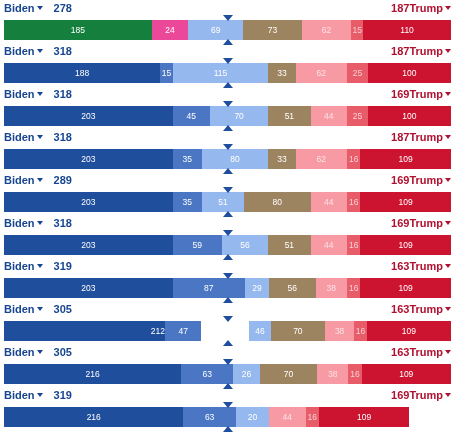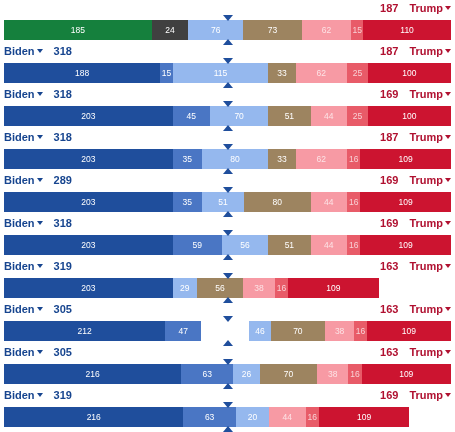--- a/index.html
+++ b/index.html
@@ -37,21 +37,21 @@
     top: 1px;
     font-size: 11px;
     font-weight: bold;
     line-height: 14px;
     white-space: nowrap;
   }
   .lbl-left { left: 4px; color: #17458f; }
   .lbl-left .name { letter-spacing: 0px; }
   .lbl-left .total { margin-left: 11px; color: #17458f; }
   .lbl-right { right: 4px; color: #b01030; text-align: right; }
-  .lbl-right .total { margin-right: 11px; color: #b01030; }
+  .lbl-right .total { color: #b01030; }
   .caret {
     display: inline-block;
     width: 0; height: 0;
     border-left: 3.2px solid transparent;
     border-right: 3.2px solid transparent;
     border-top: 4px solid currentColor;
     vertical-align: 2px;
     margin-left: 2px;
   }
   .bar-wrap {
@@ -96,32 +96,33 @@
     border-bottom: 6px solid #1f4e9c;
   }
   .marker-holder { position: absolute; left: 4px; top: 3px; width: 447px; height: 20px; pointer-events: none; }
 </style>
 </head>
 <body>
 
 <div id="board">
     <div class="row">
       <div class="row-header">
+        <div class="lbl lbl-left"><span class="name">Biden</span><span class="caret"></span><span class="total">278</span></div>
         <div class="lbl lbl-right"><span class="total">187</span><span>Trump</span><span class="caret"></span></div>
       </div>
       <div class="bar-wrap">
         <div class="bar">
           <div class="seg" style="background: #15803d; width: 153.708px;">
             <span>185</span>
           </div>
-          <div class="seg" style="background: #404040; width: 38px;">
+          <div class="seg" style="background: #ec4899; width: 38px;">
             <span>24</span>
           </div>
           <div class="seg" style="background: rgb(149, 184, 238); width: 57.329px;">
-            <span>76</span>
+            <span>69</span>
           </div>
           <div class="seg" style="background: rgb(157, 132, 96); width: 60.6524px;">
             <span>73</span>
           </div>
           <div class="seg" style="background: rgb(247, 154, 164); width: 51.513px;">
             <span style="color: rgba(255, 255, 255, 0.72);">62</span>
           </div>
           <div class="seg" style="background: rgb(232, 91, 104); width: 12.4628px;">
             <span style="color: rgba(255, 255, 255, 0.72);">15</span>
           </div>
@@ -313,20 +314,23 @@
     <div class="row">
       <div class="row-header">
         <div class="lbl lbl-left"><span class="name">Biden</span><span class="caret"></span><span class="total">319</span></div>
         <div class="lbl lbl-right"><span class="total">163</span><span>Trump</span><span class="caret"></span></div>
       </div>
       <div class="bar-wrap">
         <div class="bar">
           <div class="seg" style="background: rgb(31, 78, 156); width: 168.664px;">
             <span>203</span>
           </div>
+          <div class="seg" style="background: rgb(74, 118, 196); width: 72.2844px;">
+            <span>87</span>
+          </div>
           <div class="seg" style="background: rgb(149, 184, 238); width: 24.0948px;">
             <span>29</span>
           </div>
           <div class="seg" style="background: rgb(157, 132, 96); width: 46.5279px;">
             <span>56</span>
           </div>
           <div class="seg" style="background: rgb(247, 154, 164); width: 31.5725px;">
             <span style="color: rgba(255, 255, 255, 0.72);">38</span>
           </div>
           <div class="seg" style="background: rgb(232, 91, 104); width: 13.2937px;">
@@ -342,21 +346,21 @@
         </div>
       </div>
     </div>
     <div class="row">
       <div class="row-header">
         <div class="lbl lbl-left"><span class="name">Biden</span><span class="caret"></span><span class="total">305</span></div>
         <div class="lbl lbl-right"><span class="total">163</span><span>Trump</span><span class="caret"></span></div>
       </div>
       <div class="bar-wrap">
         <div class="bar">
-          <div class="seg" style="background: rgb(31, 78, 156); width: 173px;">
+          <div class="seg" style="background: rgb(31, 78, 156); width: 173px; justify-content: flex-end;">
             <span>212</span>
           </div>
           <div class="seg" style="background: rgb(74, 118, 196); width: 39.0502px;">
             <span>47</span>
           </div>
           <div class="seg" style="background: rgb(149, 184, 238); width: 23px; margin-left: 48px;">
             <span>46</span>
           </div>
           <div class="seg" style="background: rgb(157, 132, 96); width: 58.1599px;">
             <span>70</span>

